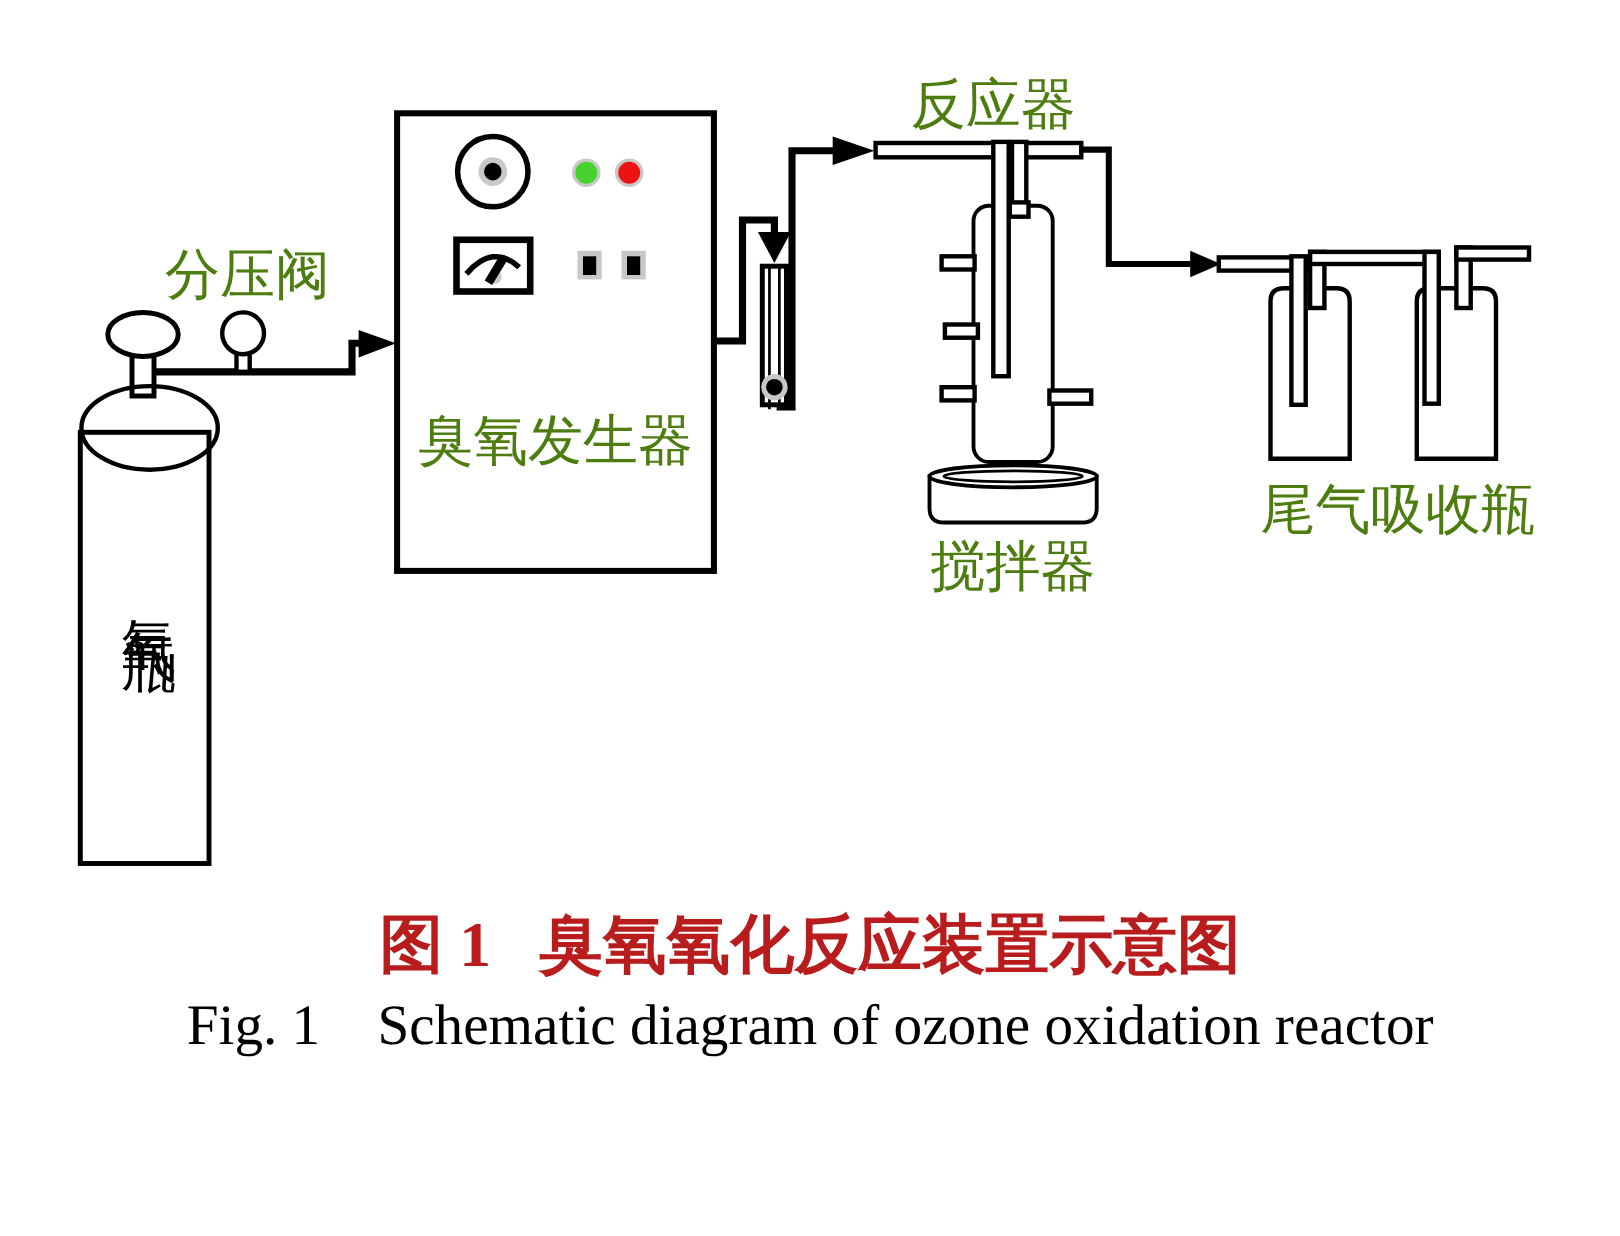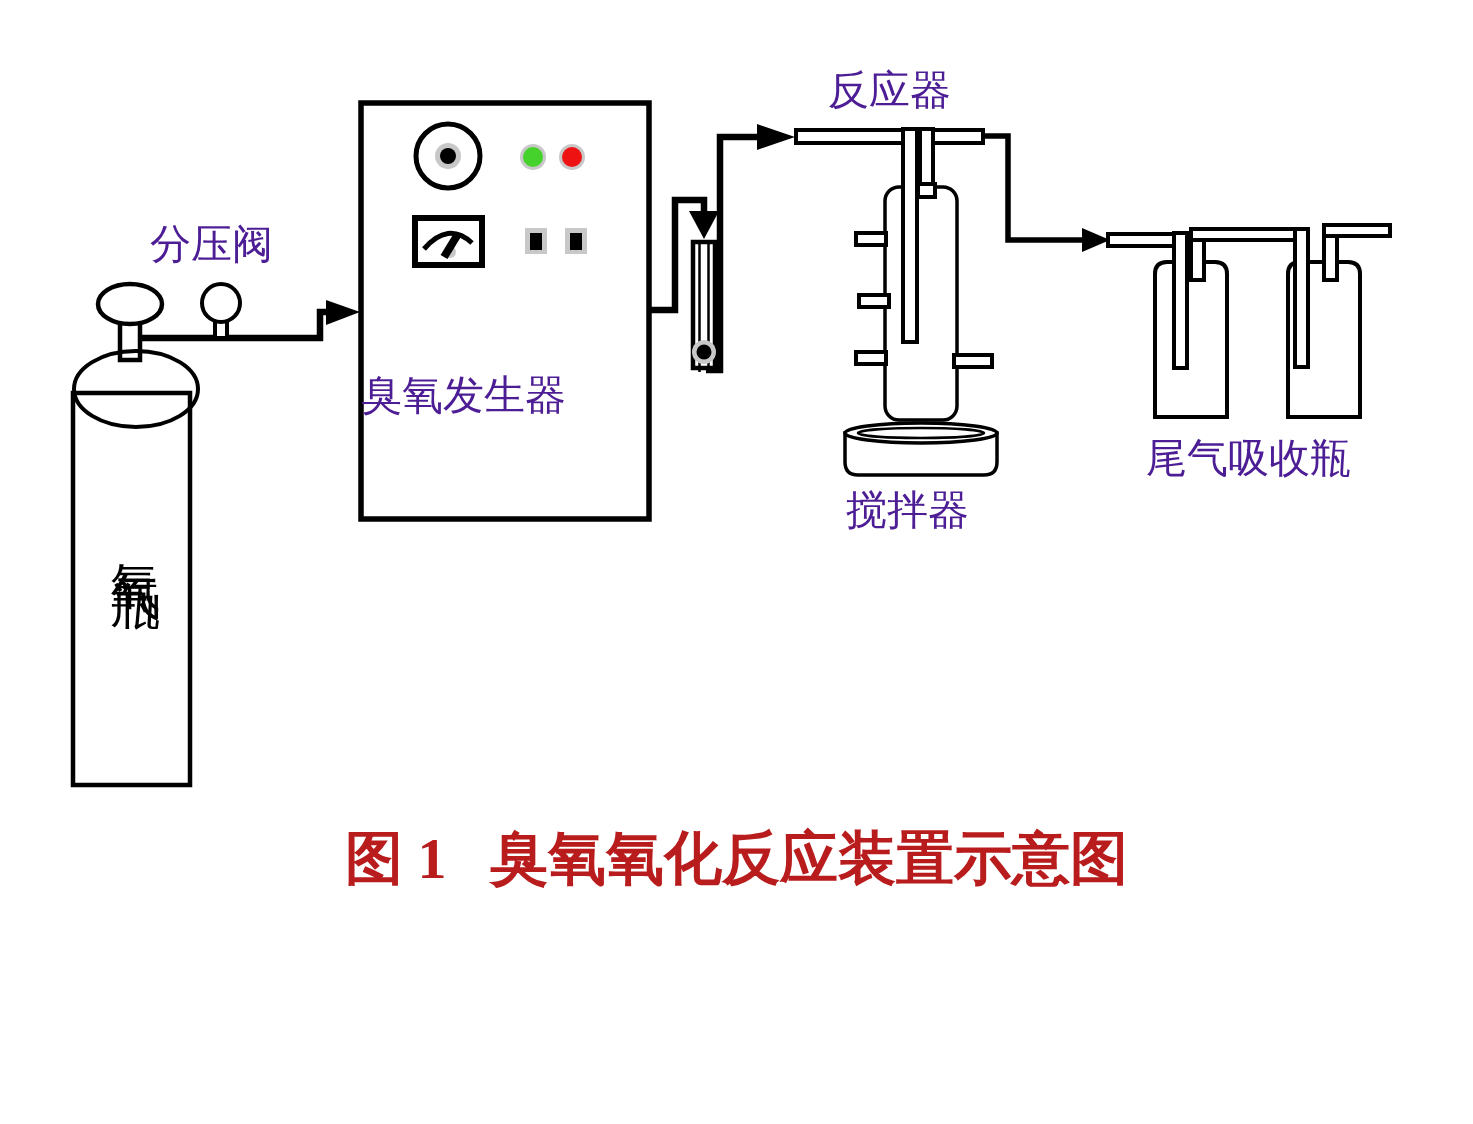--- a/index.html
+++ b/index.html
@@ -1,20 +1,20 @@
 <!DOCTYPE html>
 <html><head>
 <meta charset="utf-8">
 <style>
   html,body { margin:0; padding:0; background:#ffffff; }
   body { width:1473px; height:1124px; font-family:"Liberation Serif", serif; }
   .stage { position:relative; width:1473px; height:1124px; overflow:hidden; background:#fff; }
   .stage svg { position:absolute; left:0; top:0; }
-  .lbl { position:absolute; color:#4c1d95; font-size:41px; line-height:1.05; white-space:pre; font-family:Liberation Sans, sans-serif; }
-  .lbl-center { }
+  .lbl { position:absolute; color:#4d7c0f; font-size:50px; line-height:1.05; white-space:pre; font-family:Liberation Sans, sans-serif; }
+  .lbl-center { text-align:center; }
   .v-lbl { position:absolute; color:#000; font-size:50px; writing-mode:vertical-rl; text-orientation:upright; letter-spacing:9px; font-family:"Liberation Serif", serif; }
   .cap-zh { position:absolute; left:0; top:820px; width:1473px; text-align:center; font-size:58px; font-weight:bold; color:#b91c1c; white-space:pre; font-family:"Liberation Serif", serif; }
   .cap-en { position:absolute; left:0; top:903px; width:1473px; text-align:center; font-size:52px; color:#000; white-space:pre; font-family:"Liberation Serif", serif; }
 </style>
 </head>
 <body>
 
 <div class="stage">
 
   <svg width="1473" height="1124" viewBox="0 0 1473 1124">
@@ -98,14 +98,15 @@
   </svg>
 
   <div class="lbl" style="left:150px; top:223px;">分压阀</div>
   <div class="v-lbl" style="left:103px; top:524px; height:190px;">氧气瓶</div>
   <div class="lbl lbl-center" style="left:361px; top:374px; width:288px;">臭氧发生器</div>
   <div class="lbl" style="left:828px; top:69px;">反应器</div>
   <div class="lbl" style="left:846px; top:489px;">搅拌器</div>
   <div class="lbl" style="left:1146px; top:437px;">尾气吸收瓶</div>
 
   <div class="cap-zh">图 1   臭氧氧化反应装置示意图</div>
+  <div class="cap-en">Fig. 1    Schematic diagram of ozone oxidation reactor</div>
 
 </div>
 
 </body></html>

